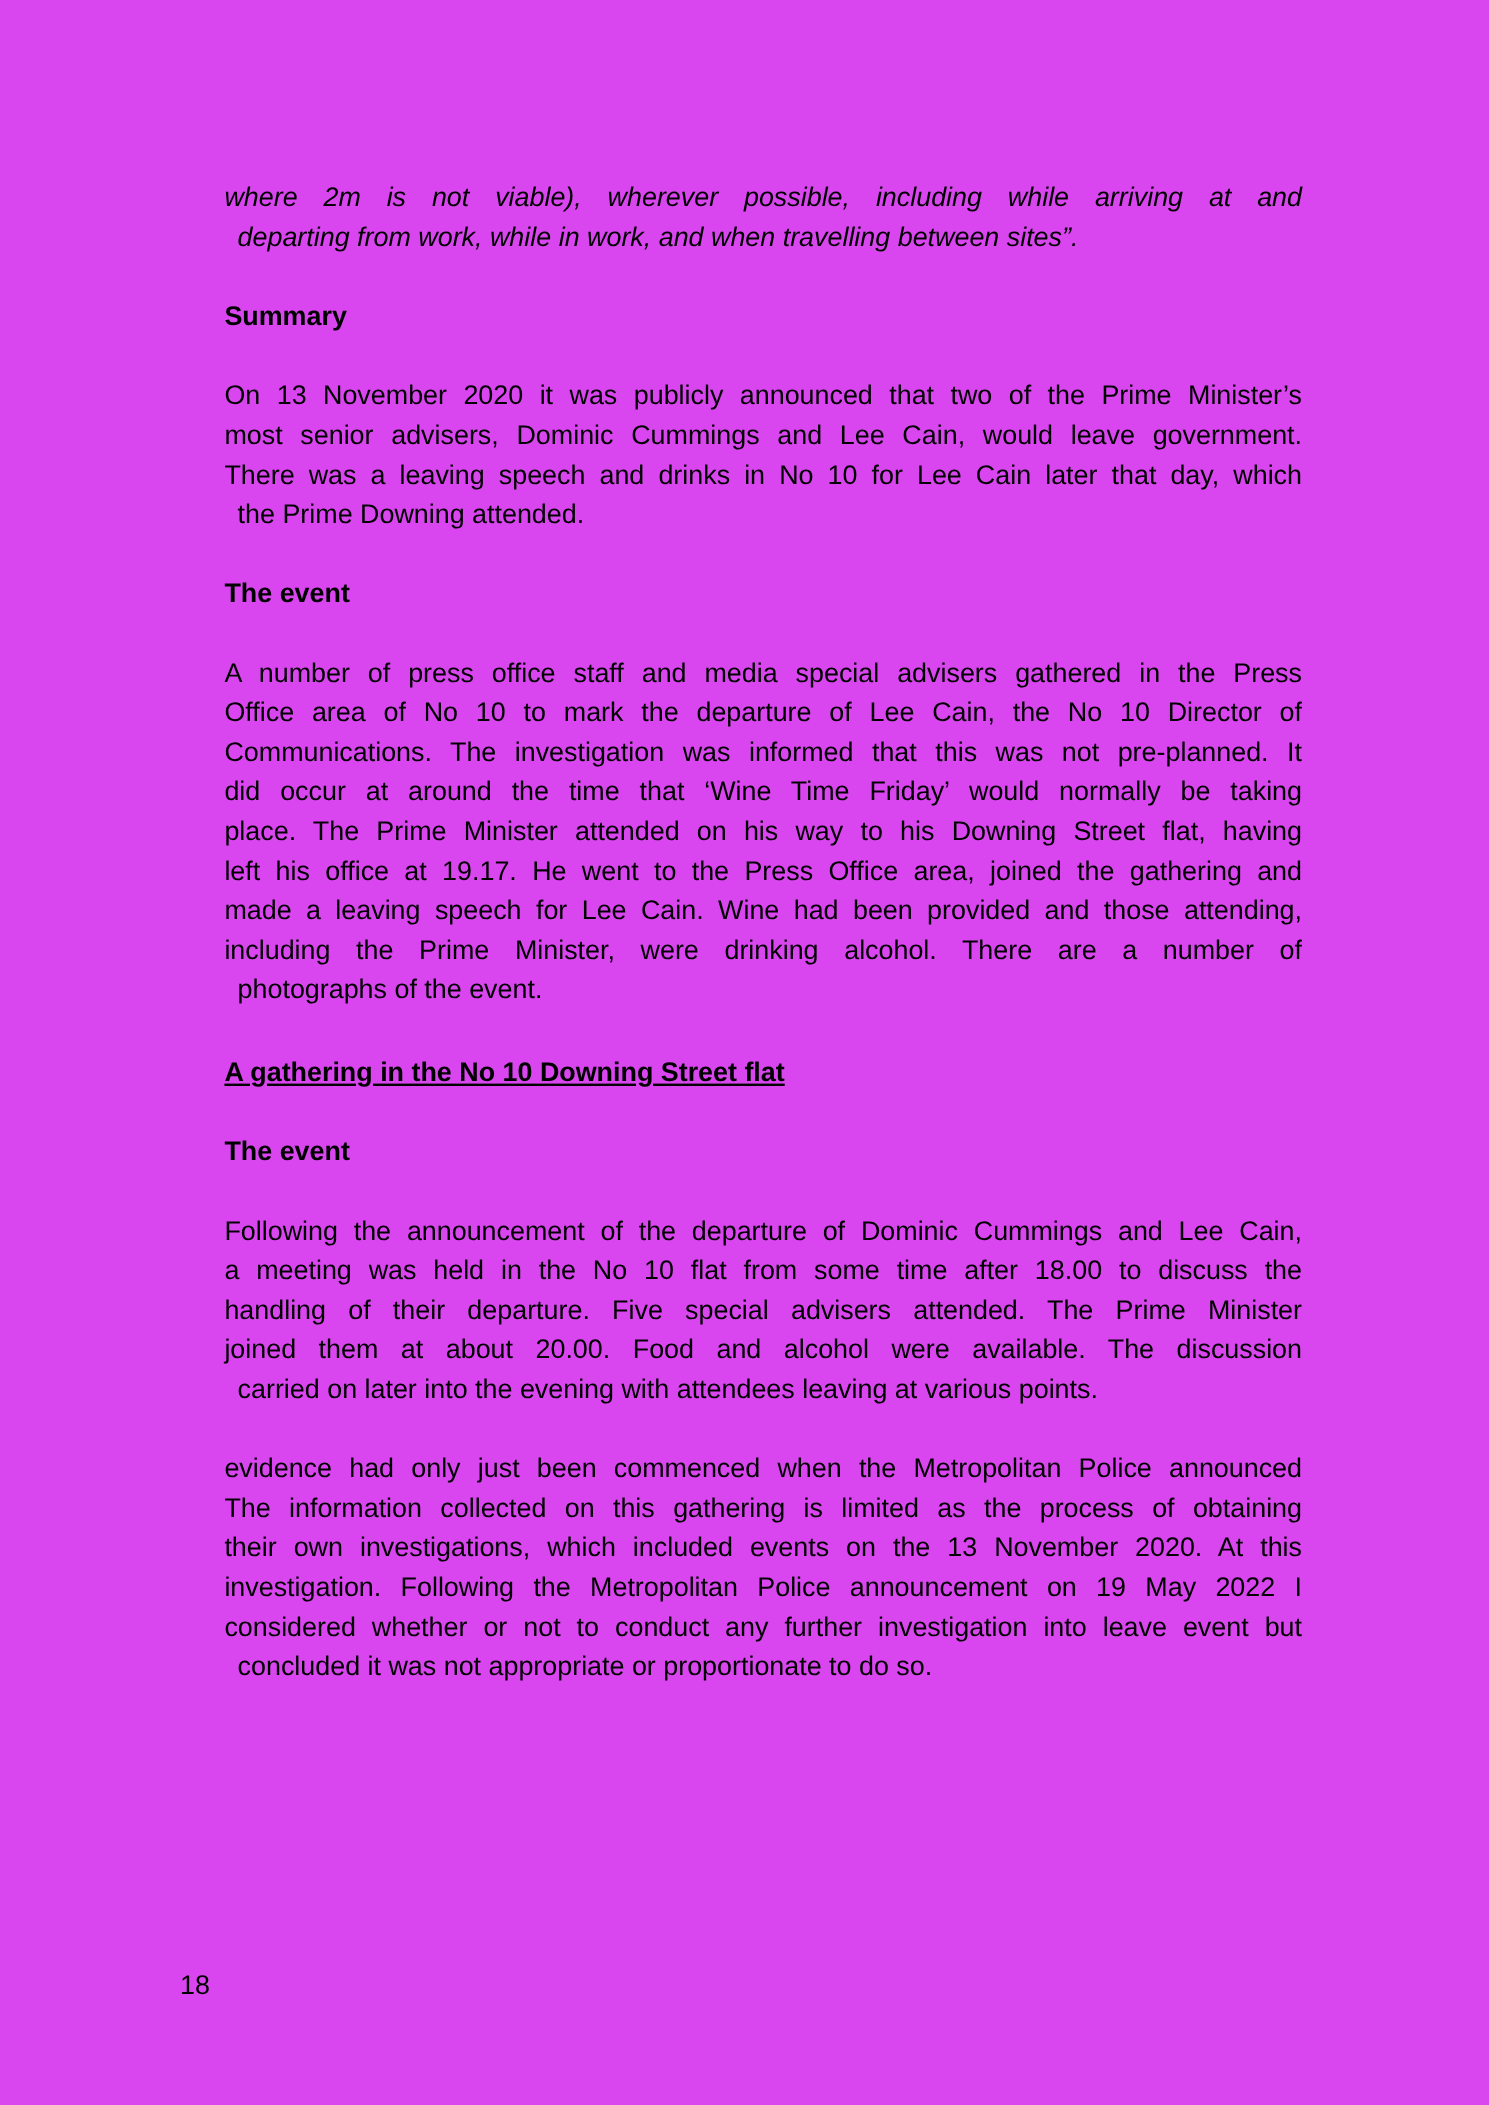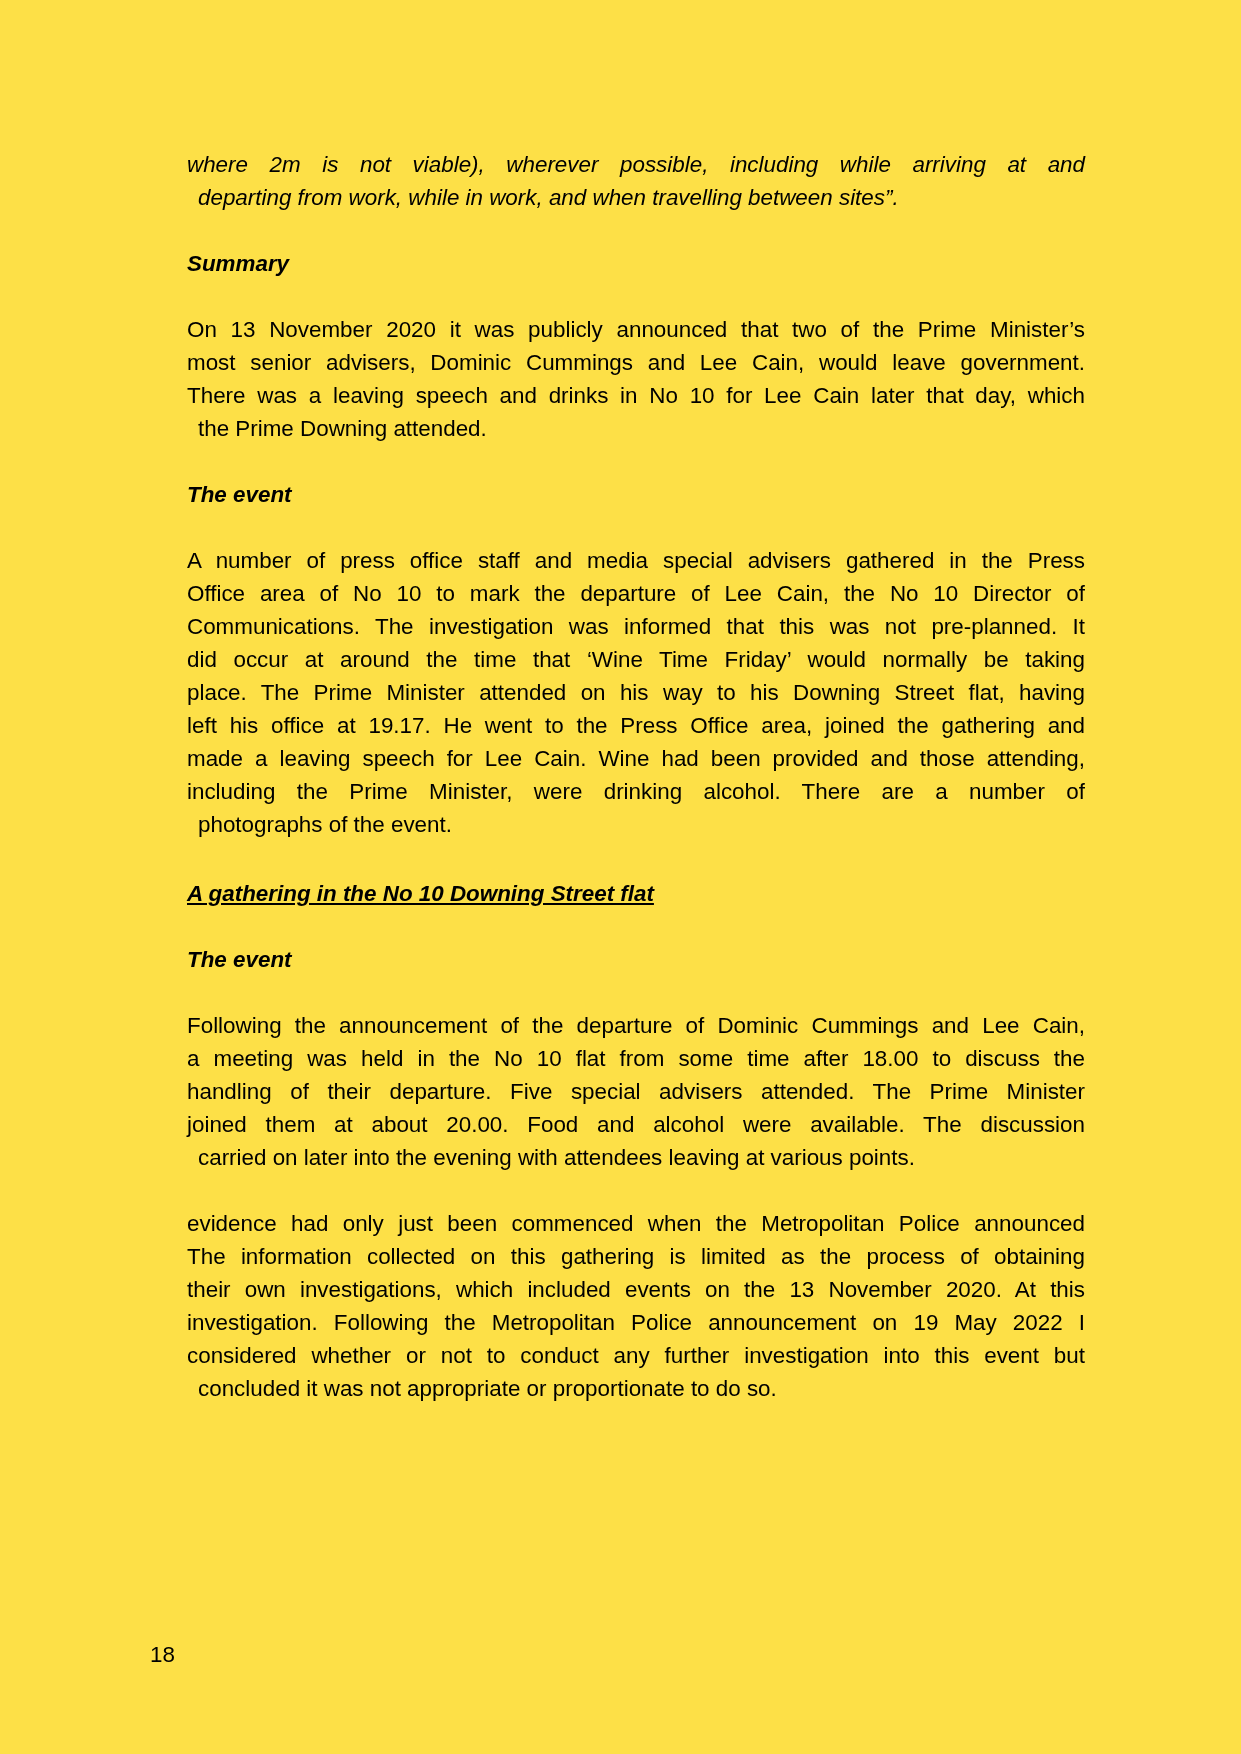--- a/index.html
+++ b/index.html
@@ -13,41 +13,40 @@
       position: relative;
       overflow: hidden;
       color: #000000;
       font-family: "Liberation Sans", "DejaVu Sans", sans-serif;
     }
     .page {
       position: absolute;
       left: 0; top: 0;
       width: 1241px;
       height: 1754px;
-      background: #fde047;
+      background: #d946ef;
     }
     .content {
       position: absolute;
       left: 187px;
       top: 148px;
       width: 898px;
     }
     .para {
       font-size: 22.4px;
       line-height: 33px;
       text-align: justify;
       margin: 0 0 33px 0;
     }
     .para.italic { font-style: italic; }
     .heading {
       font-size: 22.4px;
       line-height: 33px;
       font-weight: bold;
       margin: 0 0 33px 0;
-      font-style: italic;
     }
     .heading.underline { text-decoration: underline; margin-top: 36px; }
     .line {
       display: block;
       text-align: justify;
       text-align-last: justify;
       white-space: nowrap;
       height: 33px;
     }
     .line.last {
@@ -107,20 +106,20 @@
       <span class="line">handling of their departure. Five special advisers attended.  The Prime Minister</span>
       <span class="line">joined them at about 20.00. Food and alcohol were available. The discussion</span>
       <span class="line last">carried on later into the evening with attendees leaving at various points.</span>
     </p>
 
     <p class="para">
       <span class="line">evidence had only just been commenced when the Metropolitan Police announced</span>
       <span class="line">The information collected on this gathering is limited as the process of obtaining</span>
       <span class="line">their own investigations, which included events on the 13 November 2020.  At this</span>
       <span class="line">investigation.  Following the Metropolitan Police announcement on 19 May 2022 I</span>
-      <span class="line">considered whether or not to conduct any further investigation into this event but</span>
+      <span class="line">considered whether or not to conduct any further investigation into leave event but</span>
       <span class="line last">concluded it was not appropriate or proportionate to do so.</span>
     </p>
 
   </div>
 
   <div class="page-number">18</div>
 </div>
 
 </body></html>

